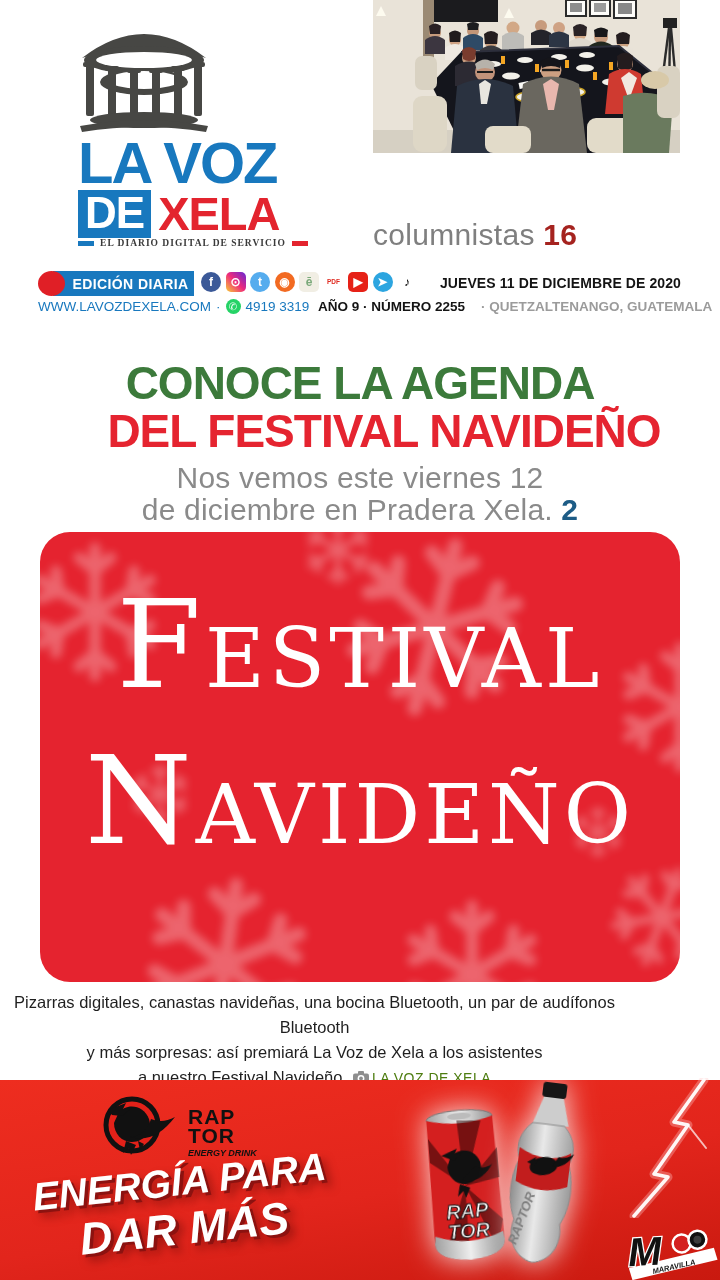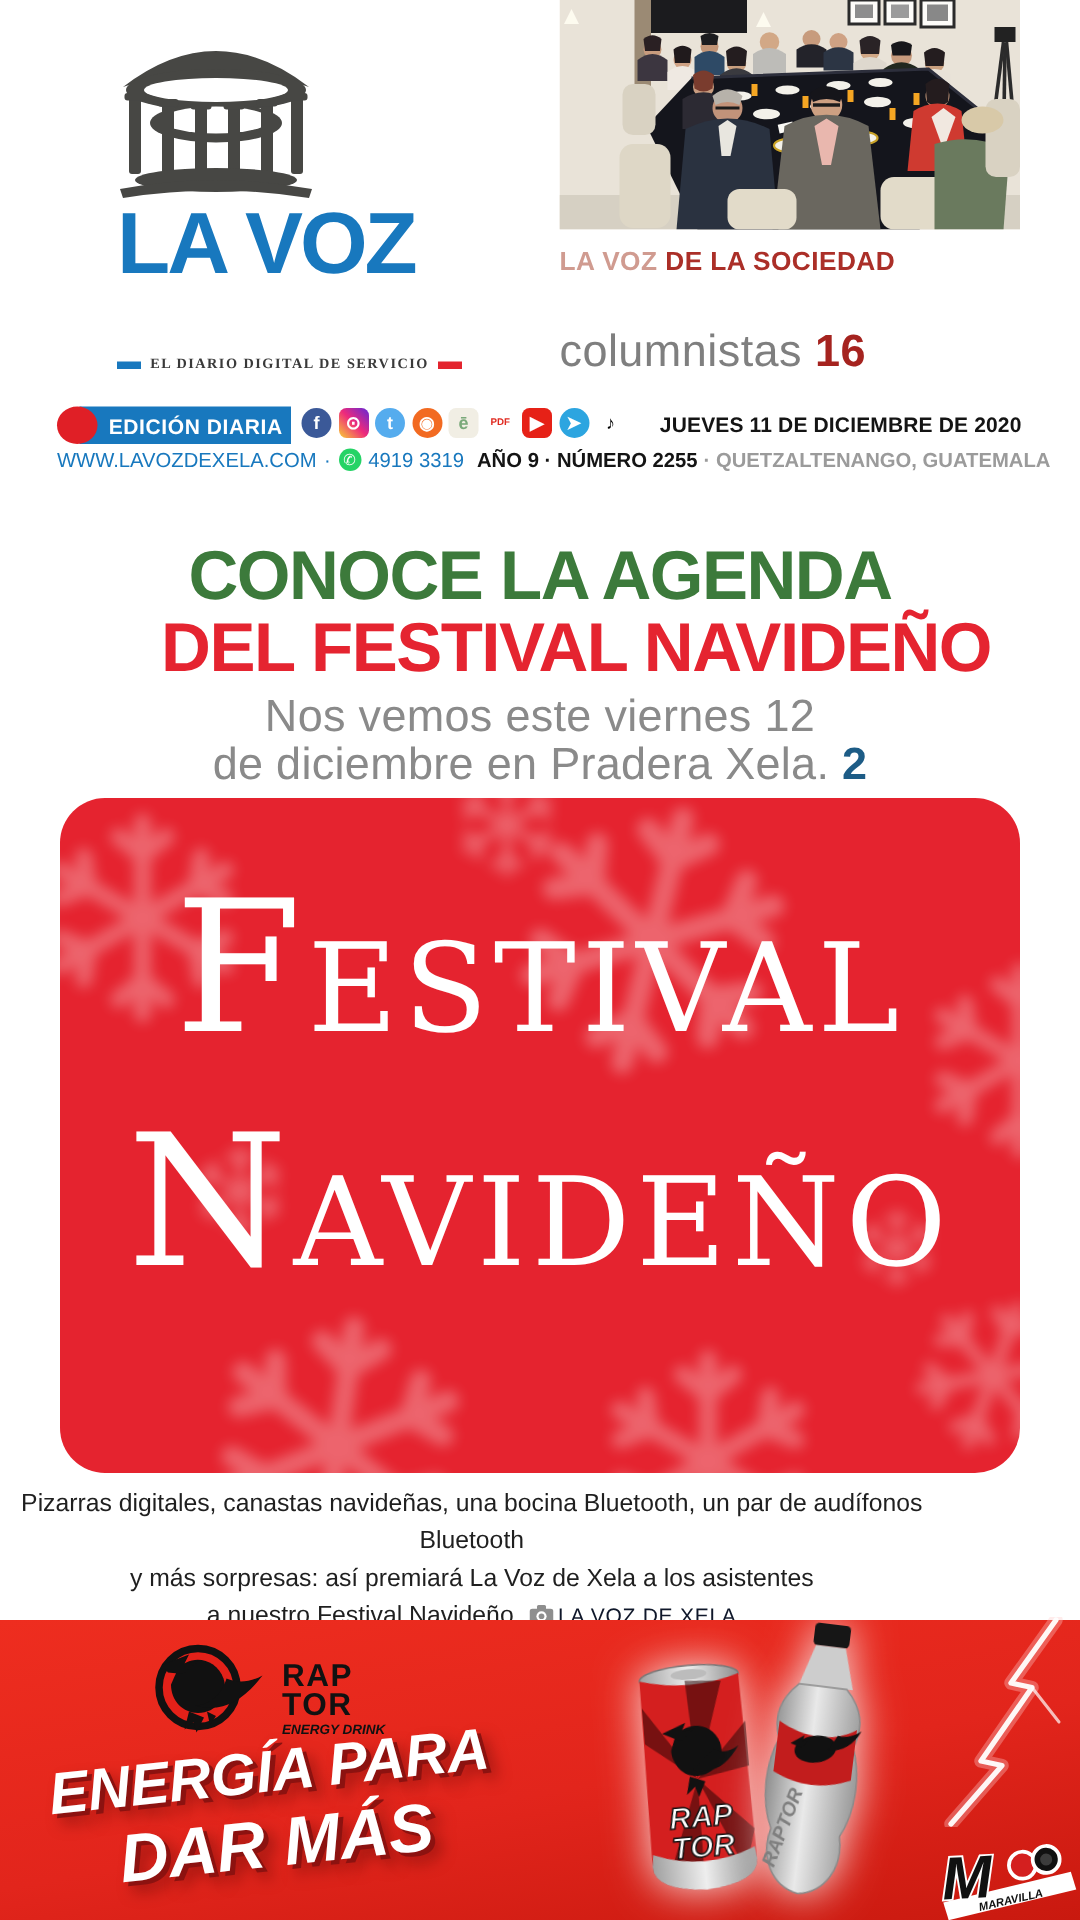--- a/index.html
+++ b/index.html
@@ -38,21 +38,21 @@
   .socials{left:201px;top:272px;display:flex;gap:4.5px;align-items:center;}
   .sicon{width:20px;height:20px;border-radius:50%;display:flex;align-items:center;justify-content:center;
          font-size:12px;font-weight:bold;line-height:1;}
   .sicon.rounded{border-radius:5px;}
   .sicon.square{border-radius:3px;}
   .date{right:39px;top:275px;font-size:14px;font-weight:bold;color:#141414;letter-spacing:.1px;}
   .row2-left{left:38px;top:299px;display:flex;align-items:center;gap:5px;
              color:#1878be;font-size:13.5px;font-weight:normal;}
   .wa{width:15px;height:15px;border-radius:50%;background:#25d366;color:#fff;display:flex;
       align-items:center;justify-content:center;font-size:10px;}
-  .row2-right{left:318px;top:299px;display:flex;gap:4px;font-size:13.5px;font-weight:bold;}
+  .row2-right{left:318px;top:299px;display:flex;gap:16px;font-size:13.5px;font-weight:bold;}
   .issue{color:#141414;}
   .city{color:#9b9b9b;}
 
   
   .h1{left:0;width:720px;text-align:center;font-weight:800;font-size:46px;line-height:1;letter-spacing:-1px;}
   .h1.green{top:360px;color:#3c7a3b;}
   .h1.red{top:408px;color:#e52430;padding-left:24px;}
   .sub{left:0;width:720px;text-align:center;font-size:30px;color:#8a8a8a;letter-spacing:.2px;}
   .sub.s1{top:461px;}
   .sub.s2{top:493px;}
@@ -63,21 +63,21 @@
   .card svg.flakes{position:absolute;left:0;top:0;}
   .poster-line{position:absolute;left:0;width:640px;display:flex;justify-content:center;
                align-items:baseline;color:#fff;font-family:"DejaVu Serif",serif;letter-spacing:4px;}
   .poster-line .init{font-size:122px;line-height:1;}
   .poster-line .rest{font-size:82px;line-height:1;}
   .poster-l1{top:52px;}
   .poster-l2{top:208px;}
 
   
   .caption{left:0;top:990px;width:629px;text-align:center;font-size:16.5px;line-height:25px;color:#1f1f1f;}
-  .credit{color:#0f172a;font-size:14px;letter-spacing:.5px;}
+  .credit{color:#4d7c0f;font-size:14px;letter-spacing:.5px;}
   .cam{display:inline-block;vertical-align:-1px;margin:0 3px 0 6px;}
 
   
   .ad{left:0;top:1080px;width:720px;height:200px;
       background:linear-gradient(170deg,#ee2d1f 0%,#e2251c 55%,#c9190f 100%);overflow:hidden;}
   .raptor-logo{position:absolute;left:98px;top:12px;width:170px;height:70px;}
   .slogan{position:absolute;left:12px;top:80px;width:340px;text-align:center;
           transform:rotate(-6deg);color:#fff;font-style:italic;font-weight:900;
           text-shadow:3px 3px 0 #8c1210,6px 7px 10px rgba(90,8,5,.55);}
   .slogan .l1{font-size:39px;line-height:44px;letter-spacing:0;}
@@ -112,20 +112,24 @@
         <rect x="27" y="48" width="14" height="5" rx="2"></rect>
       <rect x="49" y="50" width="14" height="5" rx="2"></rect>
         <rect x="71" y="50" width="14" height="5" rx="2"></rect>
       <rect x="93" y="48" width="14" height="5" rx="2"></rect>
         <rect x="113" y="44" width="14" height="5" rx="2"></rect>
       <ellipse cx="66" cy="102" rx="54" ry="8"></ellipse>
       <path d="M2,108 Q66,96 130,108 L128,114 Q66,104 4,114 Z"></path>
     </g>
   </svg>
   <div class="abs mast-title">LA VOZ</div>
+  <div class="abs mast-row2">
+    <span class="de-box">DE</span>
+    <span class="xela">XELA</span>
+  </div>
   <div class="abs tagline-row">
     <span class="tagbar blue"></span>
     <span class="tagline-text">EL DIARIO DIGITAL DE SERVICIO</span>
     <span class="tagbar red"></span>
   </div>
 
   <svg class="abs photo" viewBox="0 0 307 153" preserveAspectRatio="none">
     <rect width="307" height="153" fill="#e9e3d8"></rect>
     <rect y="130" width="307" height="23" fill="#d6d0c3"></rect>
     <rect x="50" y="0" width="11" height="62" fill="#9b8a74"></rect>
@@ -225,23 +229,20 @@
       <rect x="42" y="56" width="22" height="34" rx="7" fill="#d9d2c2"></rect>
       <rect x="40" y="96" width="34" height="56" rx="9" fill="#ded7c6"></rect>
       <rect x="112" y="126" width="46" height="27" rx="8" fill="#e2dbc9"></rect>
       <rect x="214" y="118" width="46" height="35" rx="9" fill="#e2dbc9"></rect>
       <path d="M250,96 q26,-8 50,4 l-4,53 h-46 Z" fill="#6a7a5e"></path>
       <rect x="284" y="66" width="23" height="52" rx="7" fill="#d9d2c2"></rect>
       <ellipse cx="282" cy="80" rx="14" ry="9" fill="#d8c9a8"></ellipse>
     </g>
   </svg>
 
-  <div class="abs kicker">
-    <span class="light">LA VOZ</span><span class="dark"> DE LA SOCIEDAD</span>
-  </div>
   <div class="abs soc-head">
     <br>
     <span>columnistas </span><b>16</b>
   </div>
 
   <div class="abs red-dot"></div>
   <div class="abs edition-chip">
     <span>EDICIÓN DIARIA</span>
   </div>
   <div class="abs socials">

